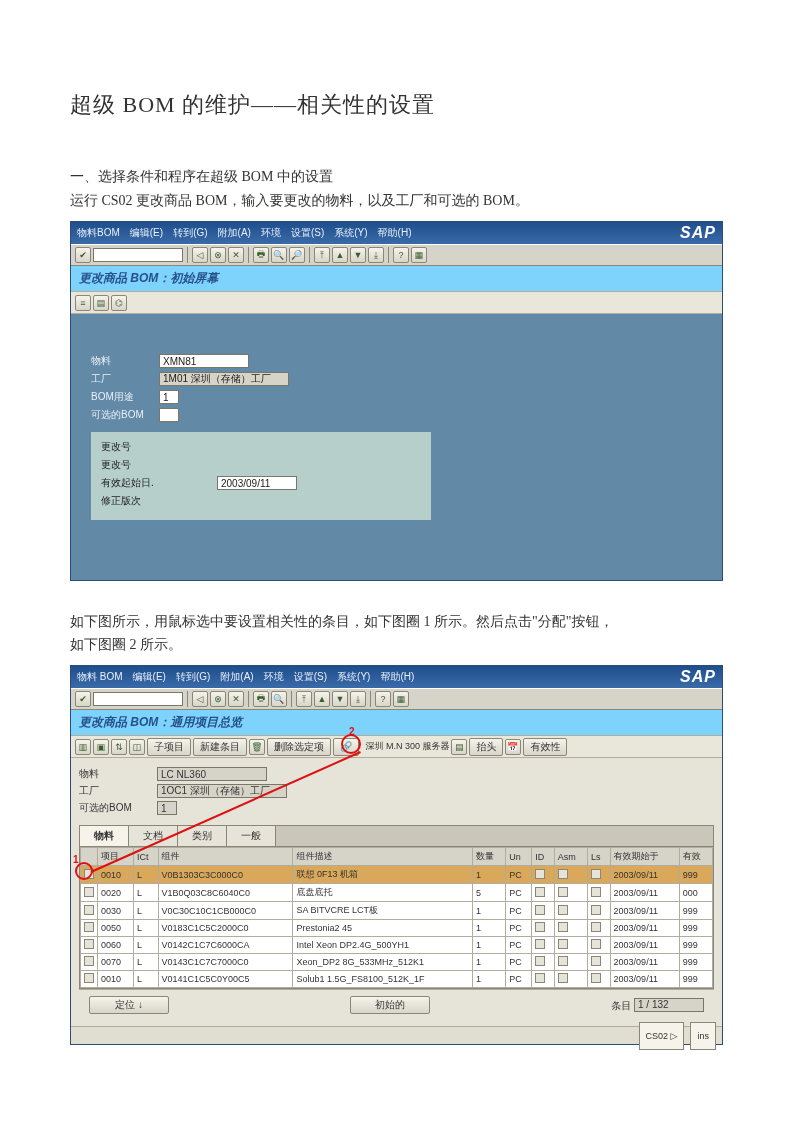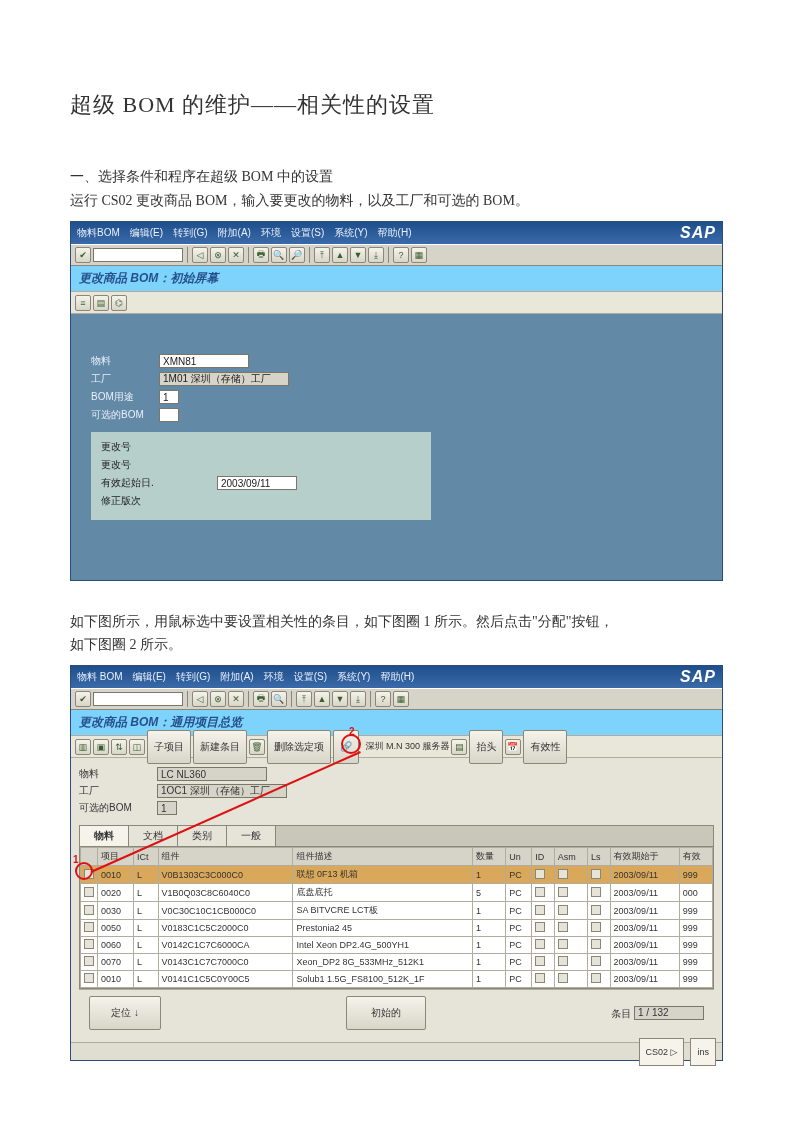--- a/index.html
+++ b/index.html
@@ -21,21 +21,21 @@
   .sap-body { background:#6289a5; padding:40px 20px 60px 20px; }
   .form-row { display:flex; align-items:center; gap:8px; margin-bottom:4px; font-size:10px; color:#1a1a1a;}
   .form-row label { width:60px; color:#e8f0fb; }
   .form-block2 .form-row label { color:#222; }
   .inp { background:#fff; border:1px solid #7a7668; height:14px; padding:0 3px; font-size:10px; display:inline-flex; align-items:center;}
   .readonly { background:#d6d3c8; }
   .form-block2 { background:#b7cfca; padding:8px 10px; margin-top:10px; width:340px;}
 
   
   .sap-body2 { background:#e6e3d8; padding:6px 8px 6px 8px;}
-  .tool-label-btn { height:18px; border:1px solid #8a8678; background:linear-gradient(#f5f3ea,#d8d5c9); padding:16px 6px; display:inline-flex; align-items:center; font-size:10px; color:#333; border-radius:2px;}
+  .tool-label-btn { height:18px; border:1px solid #8a8678; background:linear-gradient(#f5f3ea,#d8d5c9); padding:8px 6px; display:inline-flex; align-items:center; font-size:10px; color:#333; border-radius:2px;}
   .info-row { display:flex; align-items:center; gap:8px; margin:3px 0; font-size:10px;}
   .info-row label { width:70px; color:#333;}
   .tabs { display:flex; background:#c9c6ba; border:1px solid #8a8678; margin-top:10px;}
   .tab { padding:3px 14px; border-right:1px solid #8a8678; background:#e6e3d8; font-size:10px; cursor:pointer;}
   .tab.active { background:#f5f3ea; font-weight:bold;}
   .grid-wrap { border:1px solid #8a8678; border-top:none; background:#fff; max-height:150px; overflow:auto;}
   table.grid { border-collapse:collapse; width:100%; font-size:9px; }
   .grid th, .grid td { border:1px solid #b0ad9f; padding:2px 3px; text-align:left; white-space:nowrap; background:#fff;}
   .grid th { background:#d6d3c8; font-weight:normal;}
   .grid tr.sel td { background:#d9a85a;}
@@ -321,21 +321,21 @@
               <td><span class="chk"></span></td>
               <td><span class="chk"></span></td>
               <td>2003/09/11</td>
               <td>999</td>
             </tr>
           </tbody>
       </table>
     </div>
 
     <div class="footer-bar">
-      <span class="tool-label-btn" style="width:72px;justify-content:center">定位 ↓</span>
+      <span class="tool-label-btn" style="width:80px;justify-content:center">定位 ↓</span>
       <span class="tool-label-btn" style="width:80px;justify-content:center">初始的</span>
       <span><span>条目</span> <span class="inp readonly" style="width:70px;display:inline-flex">1 / 132</span></span>
     </div>
   </div>
   <div class="status-bar">
     <span class="status-box">CS02 ▷</span>
     <span class="status-box">ins</span>
   </div>
 
   <span class="badge-num" style="left:2px; top:188px">1</span>

